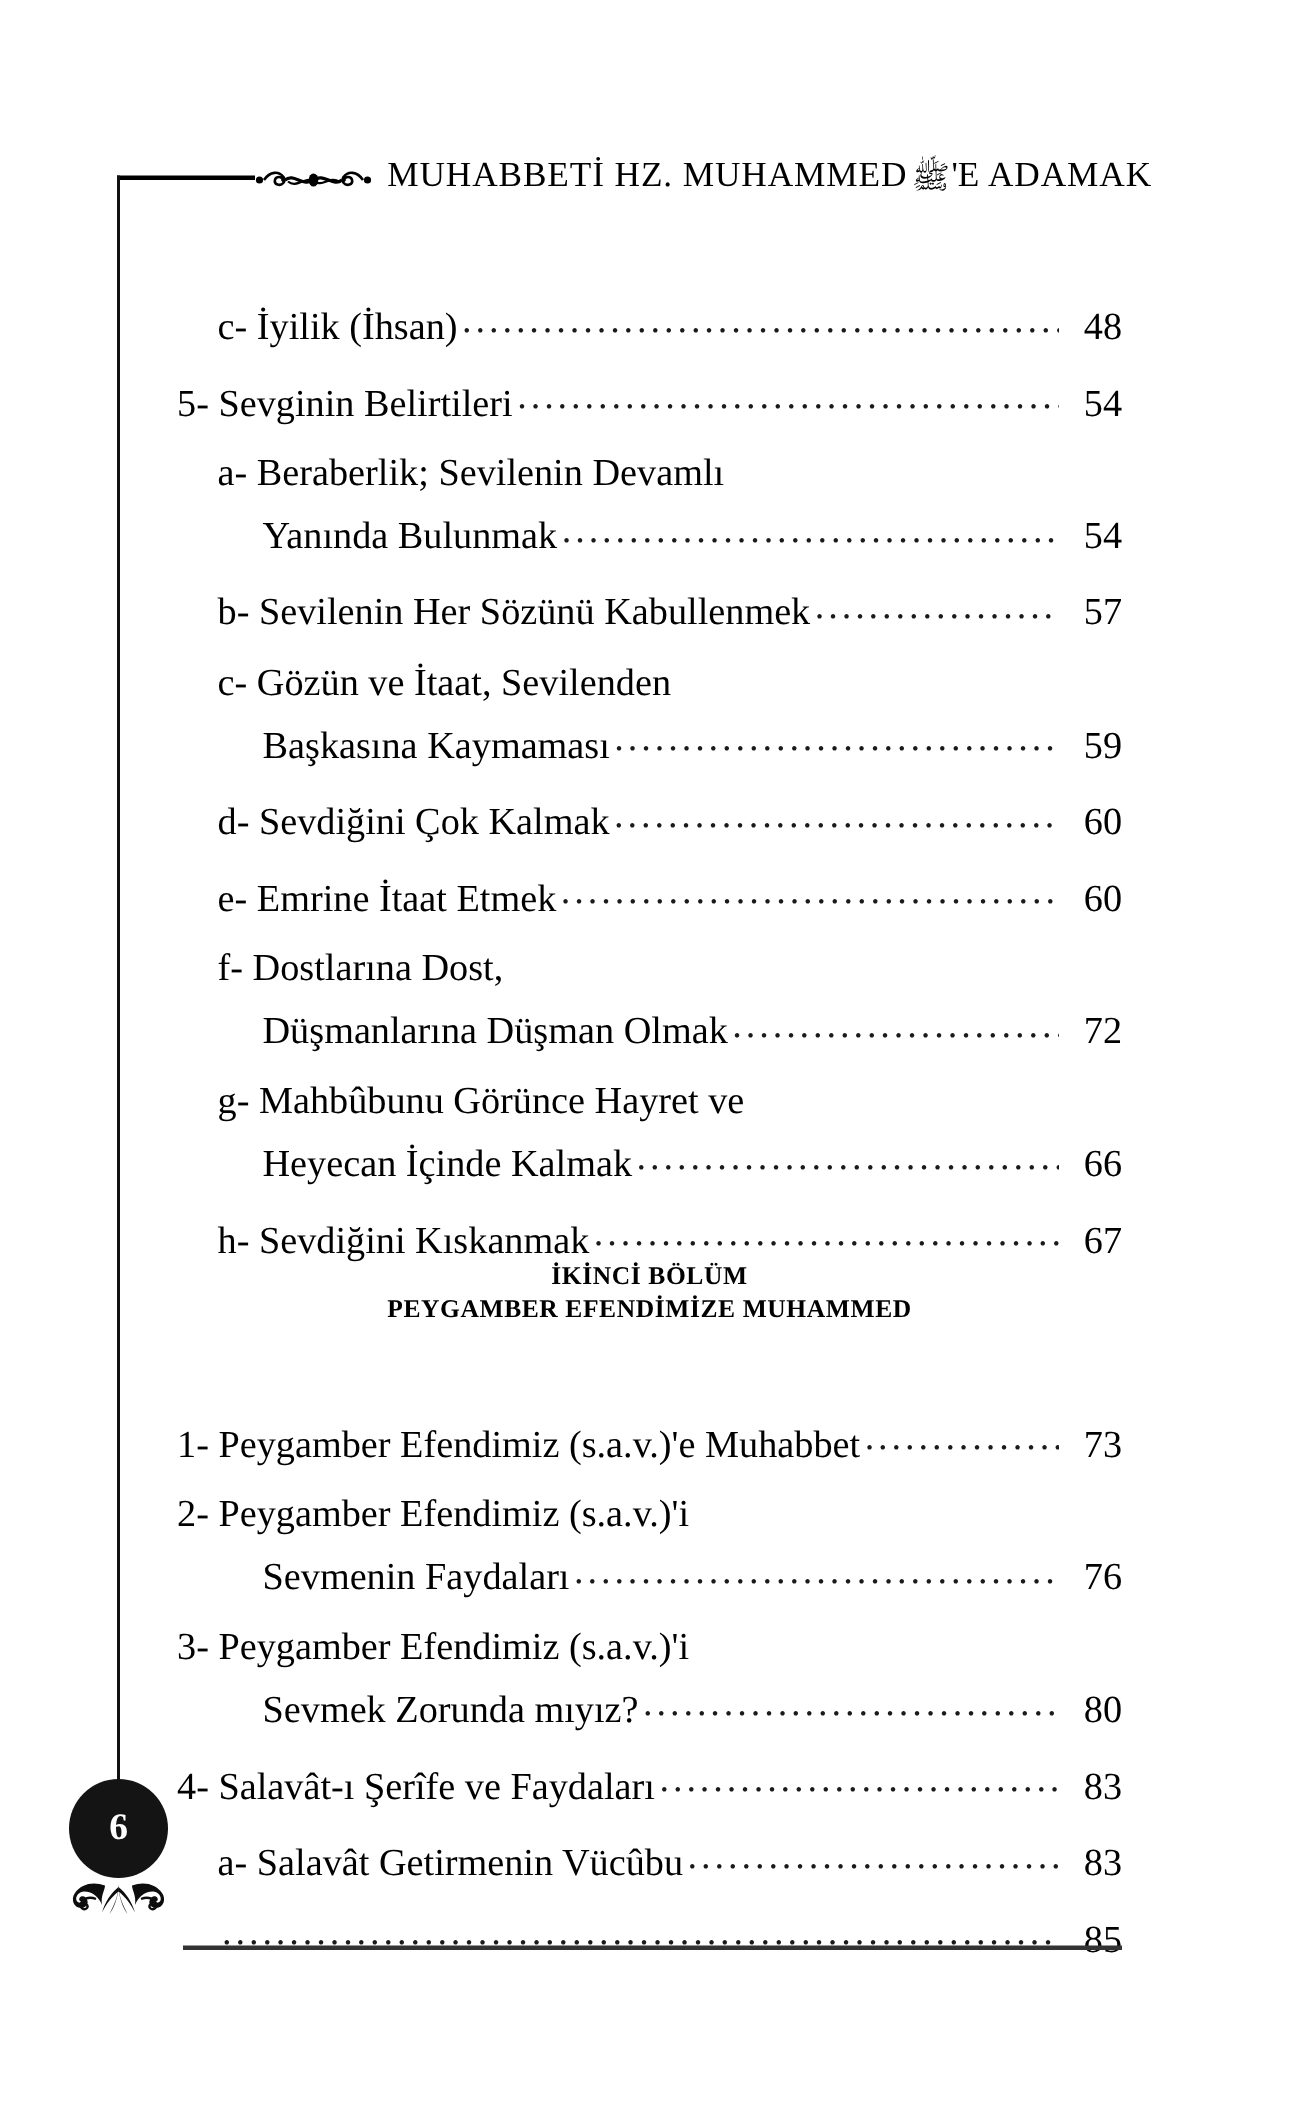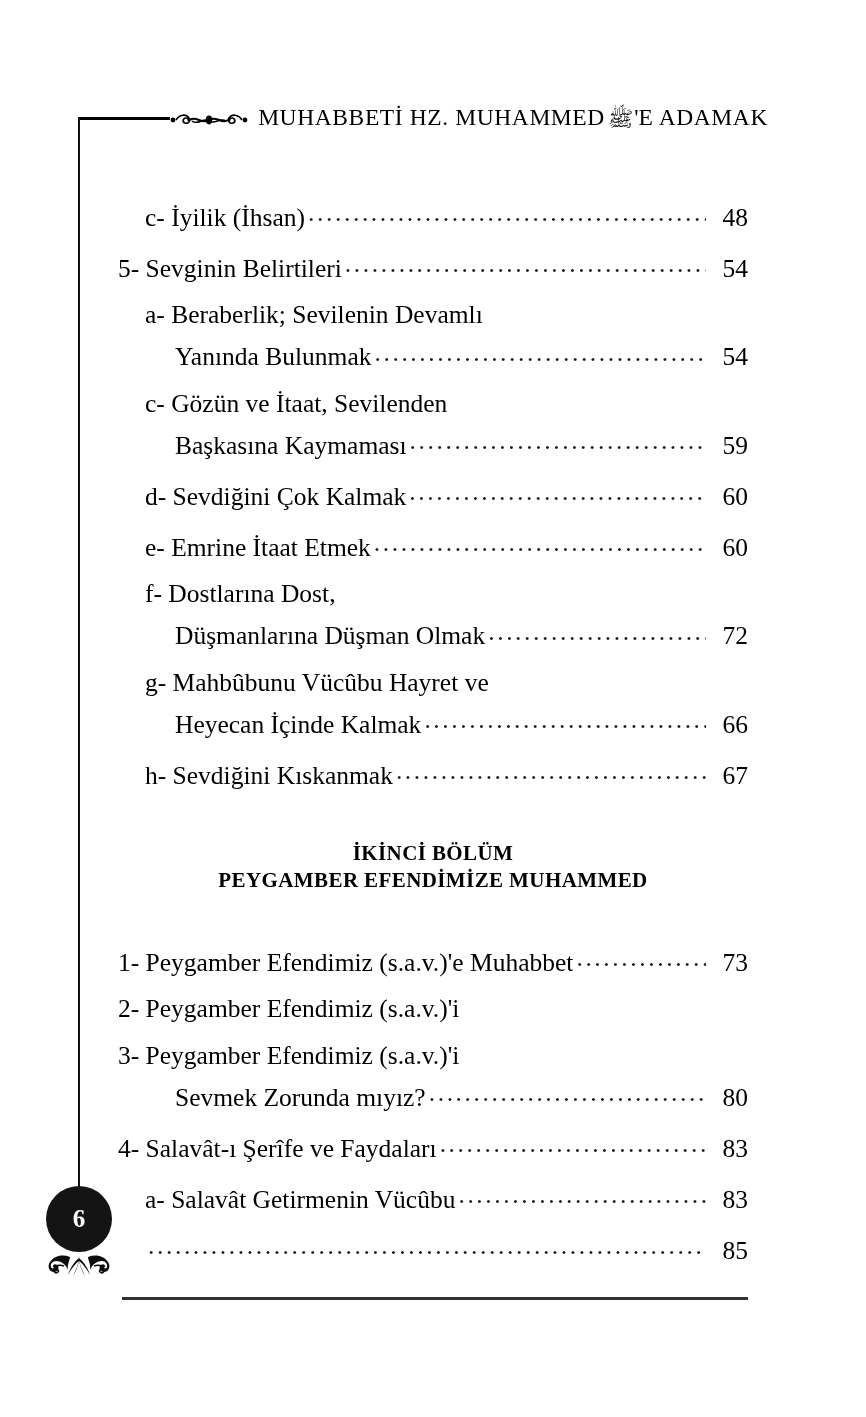--- a/index.html
+++ b/index.html
@@ -128,21 +128,21 @@
   }
 
   
   .chapter-heading {
     position: absolute;
     left: 118px;
     top: 840px;
     width: 630px;
     text-align: center;
     font-weight: bold;
-    font-size: 21px;
+    font-size: 17px;
     line-height: 1.28;
     letter-spacing: 0.4px;
   }
 
   
   .page-badge {
     position: absolute;
     left: 46px;
     top: 1186px;
     width: 66px;
@@ -200,20 +200,25 @@
       </div>
       <div class="entry lvl-sub nodots">
         <span class="label">a- Beraberlik; Sevilenin Devamlı</span>
         <span class="spacer"></span>
       </div>
       <div class="entry cont">
         <span class="label">Yanında Bulunmak</span>
         <span class="leader"></span>
         <span class="pageno">54</span>
       </div>
+      <div class="entry lvl-sub">
+        <span class="label">b- Sevilenin Her Sözünü Kabullenmek</span>
+        <span class="leader"></span>
+        <span class="pageno">57</span>
+      </div>
       <div class="entry lvl-sub nodots">
         <span class="label">c- Gözün ve İtaat, Sevilenden</span>
         <span class="spacer"></span>
       </div>
       <div class="entry cont">
         <span class="label">Başkasına Kaymaması</span>
         <span class="leader"></span>
         <span class="pageno">59</span>
       </div>
       <div class="entry lvl-sub">
@@ -229,21 +234,21 @@
       <div class="entry lvl-sub nodots">
         <span class="label">f- Dostlarına Dost,</span>
         <span class="spacer"></span>
       </div>
       <div class="entry cont">
         <span class="label">Düşmanlarına Düşman Olmak</span>
         <span class="leader"></span>
         <span class="pageno">72</span>
       </div>
       <div class="entry lvl-sub nodots">
-        <span class="label">g- Mahbûbunu Vücûbu Hayret ve</span>
+        <span class="label">g- Mahbûbunu Görünce Hayret ve</span>
         <span class="spacer"></span>
       </div>
       <div class="entry cont">
         <span class="label">Heyecan İçinde Kalmak</span>
         <span class="leader"></span>
         <span class="pageno">66</span>
       </div>
       <div class="entry lvl-sub">
         <span class="label">h- Sevdiğini Kıskanmak</span>
         <span class="leader"></span>
@@ -258,20 +263,25 @@
 
   <div class="toc" id="toc2" style="top:925px;">
       <div class="entry">
         <span class="label">1- Peygamber Efendimiz (s.a.v.)'e Muhabbet</span>
         <span class="leader"></span>
         <span class="pageno">73</span>
       </div>
       <div class="entry nodots">
         <span class="label">2- Peygamber Efendimiz (s.a.v.)'i</span>
         <span class="spacer"></span>
+      </div>
+      <div class="entry cont">
+        <span class="label">Sevmenin Faydaları</span>
+        <span class="leader"></span>
+        <span class="pageno">76</span>
       </div>
       <div class="entry nodots">
         <span class="label">3- Peygamber Efendimiz (s.a.v.)'i</span>
         <span class="spacer"></span>
       </div>
       <div class="entry cont">
         <span class="label">Sevmek Zorunda mıyız?</span>
         <span class="leader"></span>
         <span class="pageno">80</span>
       </div>

